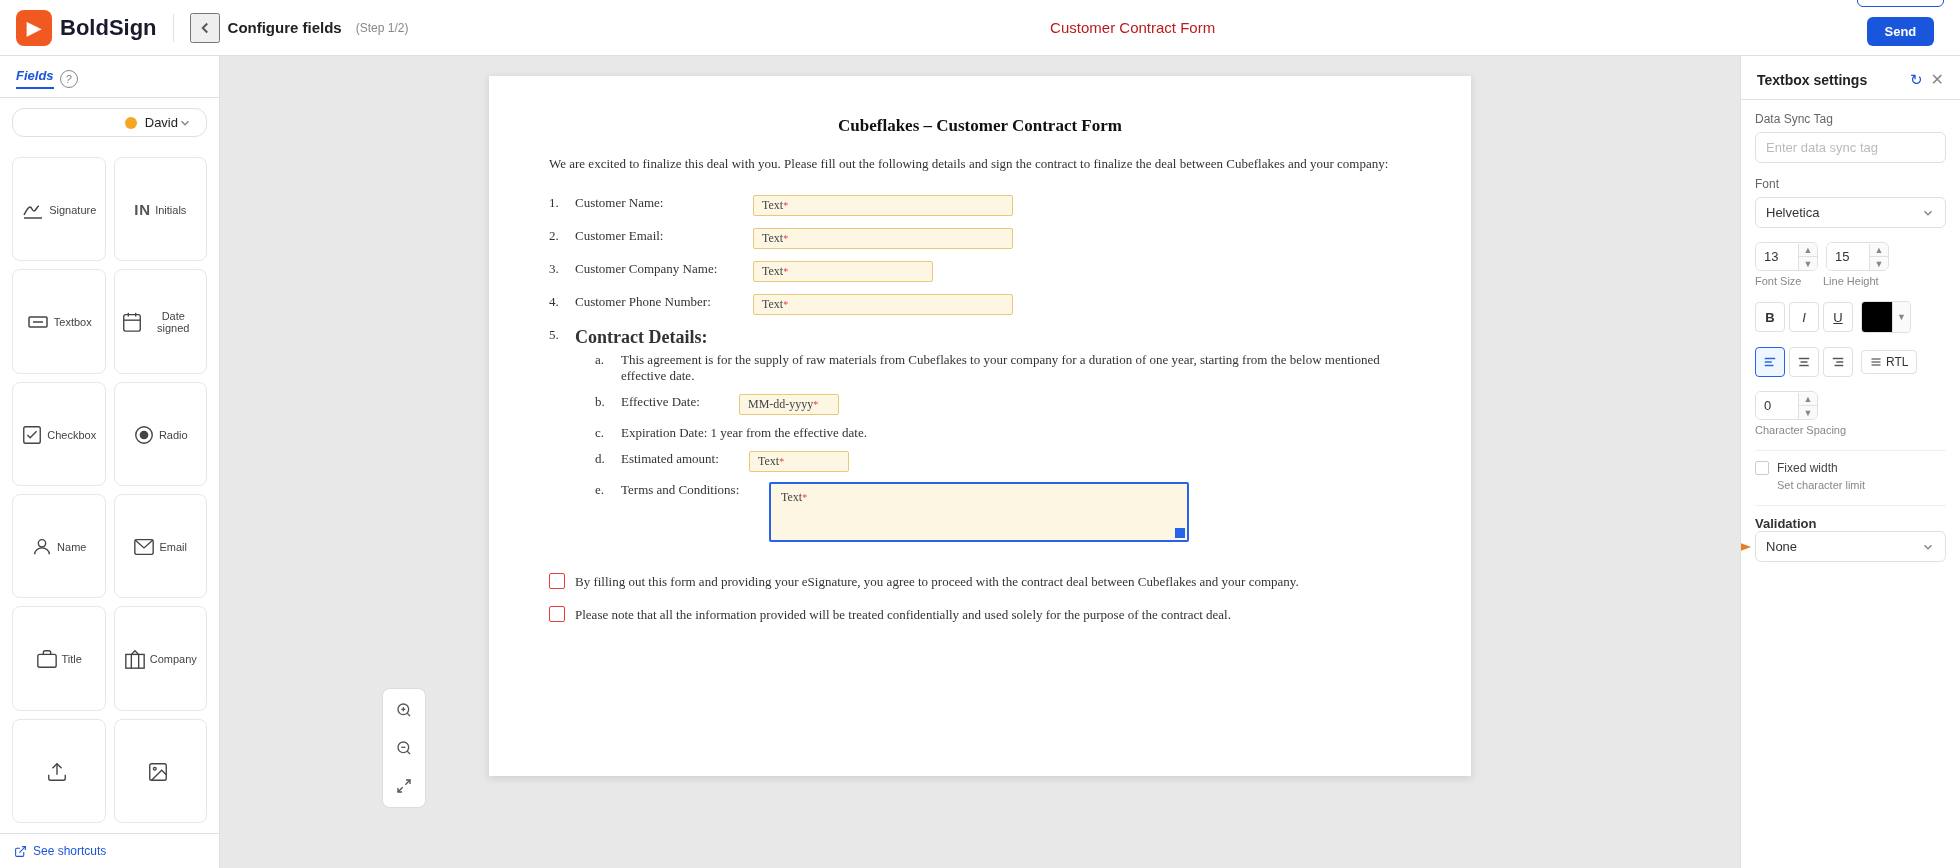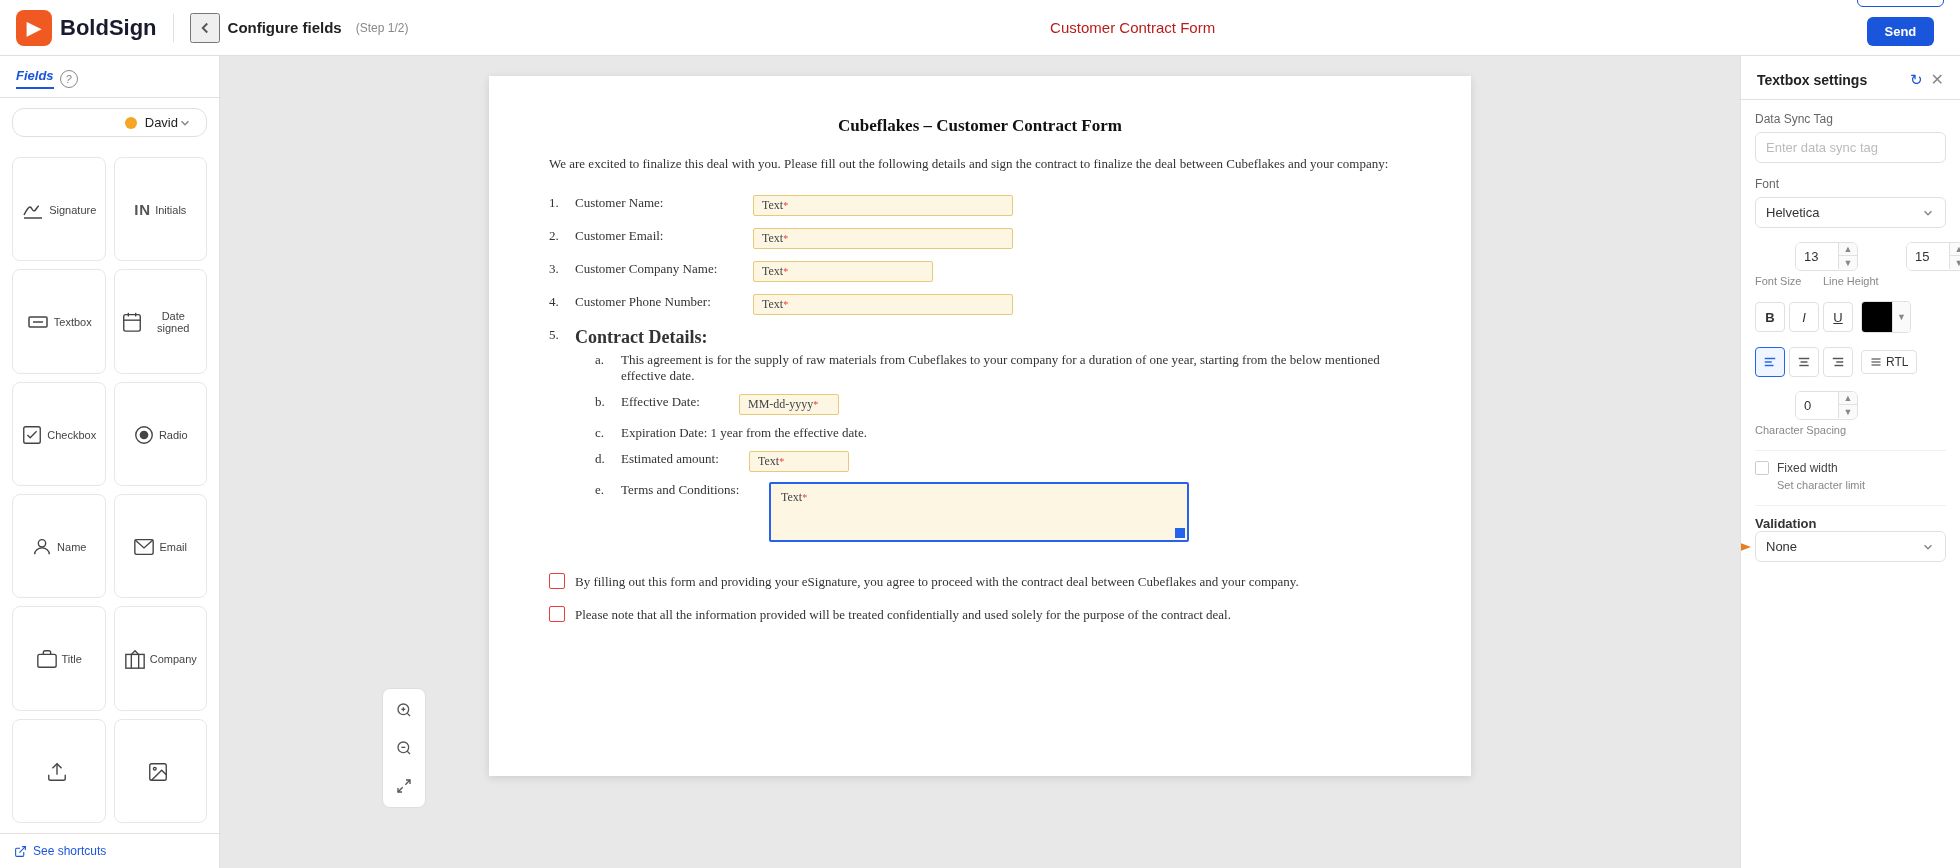--- a/index.html
+++ b/index.html
@@ -72,21 +72,21 @@
     .settings-title { font-size: 14px; font-weight: 600; color: #222; }
     .settings-header-icons { display: flex; gap: 8px; align-items: center; }
     .settings-body { flex: 1; overflow-y: auto; padding: 12px 14px; }
     .settings-section { margin-bottom: 14px; }
     .settings-label { font-size: 12px; color: #666; margin-bottom: 6px; }
     .settings-input { width: 100%; border: 1px solid #e0e0e0; border-radius: 6px; padding: 7px 10px; font-size: 13px; color: #aaa; outline: none; }
     .settings-input::placeholder { color: #bbb; }
     .font-selector { display: flex; align-items: center; justify-content: space-between; border: 1px solid #e0e0e0; border-radius: 6px; padding: 7px 10px; font-size: 13px; color: #333; cursor: pointer; }
     .font-size-row { display: flex; gap: 8px; align-items: flex-end; margin-bottom: 4px; }
     .num-input-wrap { display: flex; flex-direction: column; }
-    .num-input-box { display: flex; align-items: flex-start; border: 1px solid #e0e0e0; border-radius: 6px; overflow: hidden; margin-left: 40px; }
+    .num-input-box { display: flex; align-items: flex-end; border: 1px solid #e0e0e0; border-radius: 6px; overflow: hidden; }
     .num-input { width: 42px; border: none; padding: 6px 8px; font-size: 13px; color: #333; outline: none; }
     .num-arrows { display: flex; flex-direction: column; border-left: 1px solid #e0e0e0; }
     .num-arrow { width: 18px; height: 13px; display: flex; align-items: center; justify-content: center; font-size: 9px; color: #888; cursor: pointer; background: #fafafa; border: none; }
     .num-arrow:first-child { border-bottom: 1px solid #e0e0e0; }
     .num-labels { display: flex; gap: 8px; margin-top: 3px; }
     .num-label { font-size: 11px; color: #888; width: 60px; }
     .text-format-row { display: flex; align-items: center; gap: 4px; margin-bottom: 10px; }
     .fmt-btn { width: 30px; height: 30px; border: 1px solid #e0e0e0; border-radius: 4px; display: flex; align-items: center; justify-content: center; font-size: 13px; cursor: pointer; background: #fff; color: #333; }
     .color-swatch { width: 22px; height: 22px; background: #000; border-radius: 3px; display: inline-block; }
     .color-btn { display: flex; align-items: center; gap: 0; border: 1px solid #e0e0e0; border-radius: 4px; overflow: hidden; cursor: pointer; }

